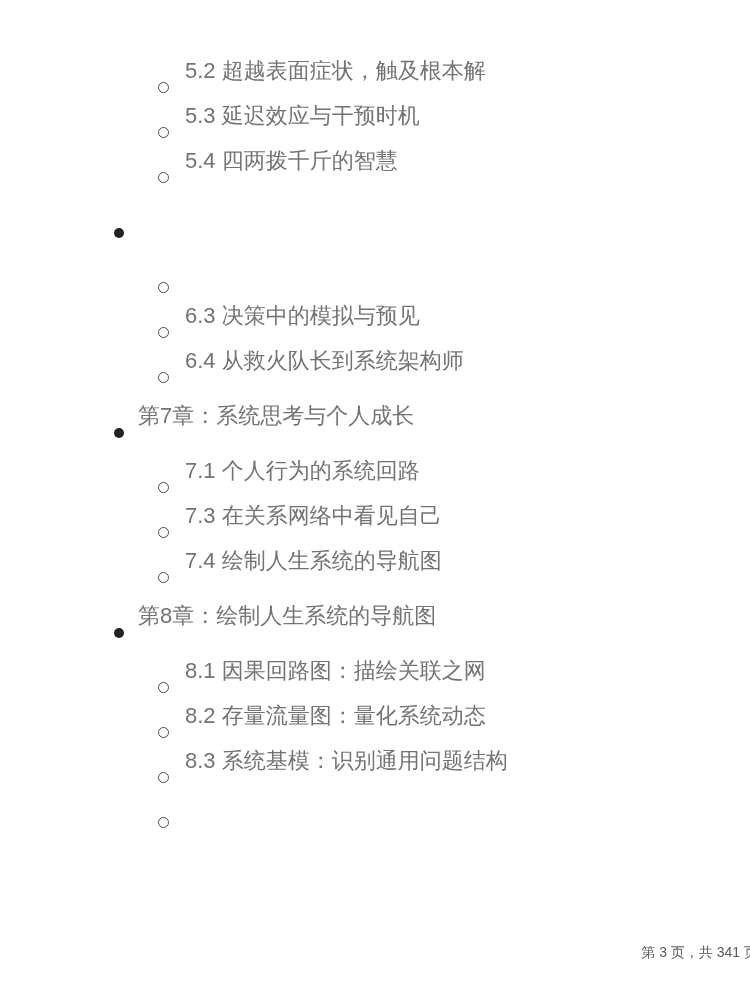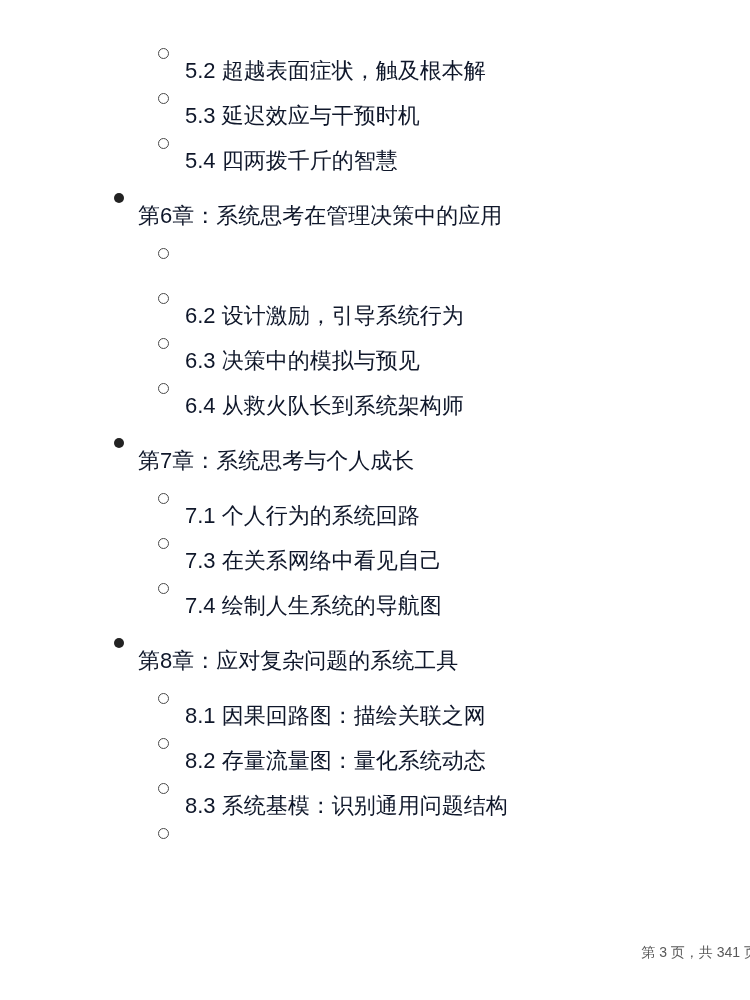--- a/index.html
+++ b/index.html
@@ -12,25 +12,25 @@
     background: #ffffff;
     font-family: "Liberation Sans", sans-serif;
     position: relative;
     overflow: hidden;
   }
   .toc {
     padding-top: 48px;
   }
   .toc-item {
     display: flex;
-    align-items: flex-start;
+    align-items: flex-end;
     height: 45px;
     font-size: 22px;
     line-height: 45px;
-    color: #0f172a;
+    color: #737373;
     white-space: nowrap;
   }
   .toc-item.chapter {
     margin: 10px 0;
     padding-left: 114px;
   }
   .toc-item.sub {
     padding-left: 158px;
   }
   .bullet-filled {
@@ -74,28 +74,23 @@
     <span class="bullet-hollow"></span>
     <span>5.3 延迟效应与干预时机</span>
   </div>
   <div class="toc-item sub">
     <span class="bullet-hollow"></span>
     <span>5.4 四两拨千斤的智慧</span>
   </div>
 
   <div class="toc-item chapter">
     <span class="bullet-filled"></span>
-    <span>第6章：系统思考在管理决策中的应用</span>
   </div>
   <div class="toc-item sub">
     <span class="bullet-hollow"></span>
-  </div>
-  <div class="toc-item sub">
-    <span class="bullet-hollow"></span>
-    <span>6.2 设计激励，引导系统行为</span>
   </div>
   <div class="toc-item sub">
     <span class="bullet-hollow"></span>
     <span>6.3 决策中的模拟与预见</span>
   </div>
   <div class="toc-item sub">
     <span class="bullet-hollow"></span>
     <span>6.4 从救火队长到系统架构师</span>
   </div>
 
@@ -111,21 +106,21 @@
     <span class="bullet-hollow"></span>
     <span>7.3 在关系网络中看见自己</span>
   </div>
   <div class="toc-item sub">
     <span class="bullet-hollow"></span>
     <span>7.4 绘制人生系统的导航图</span>
   </div>
 
   <div class="toc-item chapter">
     <span class="bullet-filled"></span>
-    <span>第8章：应对复杂问题的系统工具</span>
+    <span>第8章：绘制人生系统的导航图</span>
   </div>
   <div class="toc-item sub">
     <span class="bullet-hollow"></span>
     <span>8.1 因果回路图：描绘关联之网</span>
   </div>
   <div class="toc-item sub">
     <span class="bullet-hollow"></span>
     <span>8.2 存量流量图：量化系统动态</span>
   </div>
   <div class="toc-item sub">

